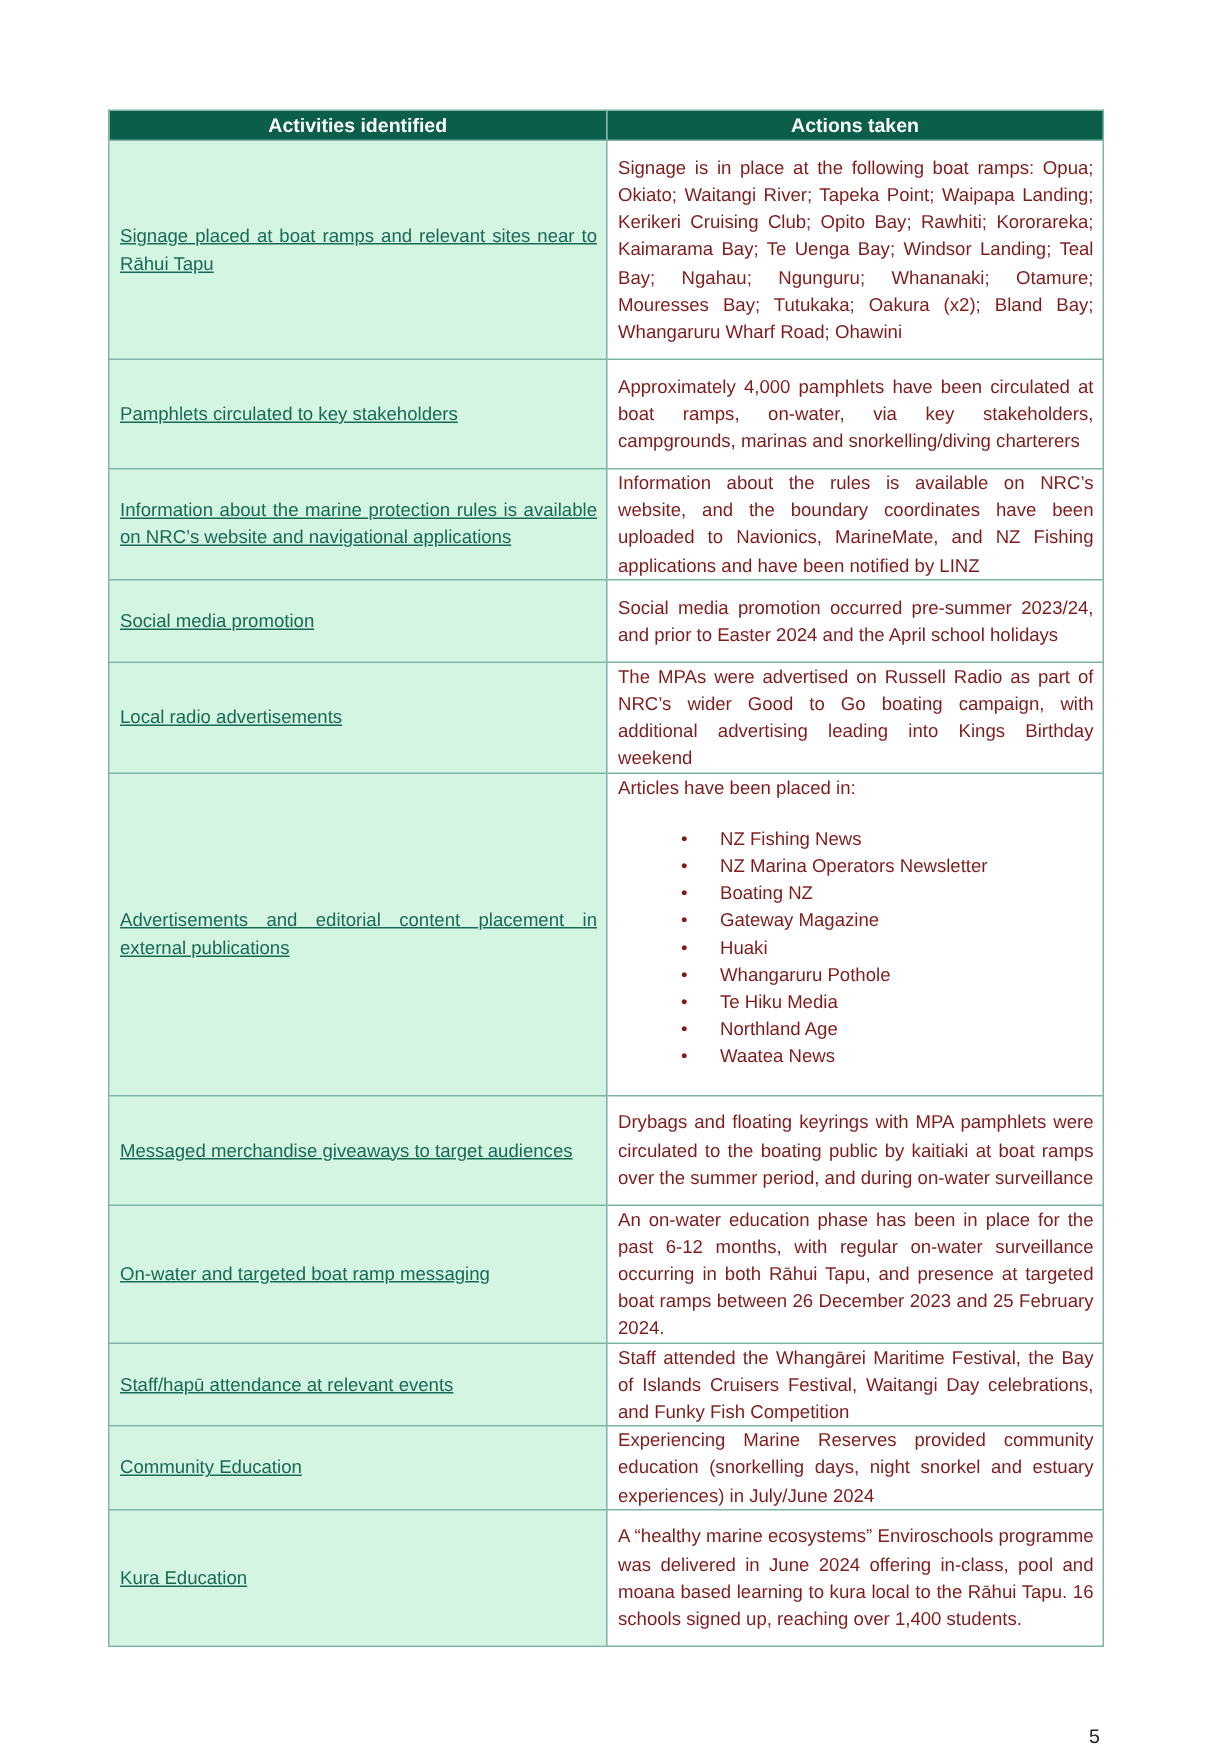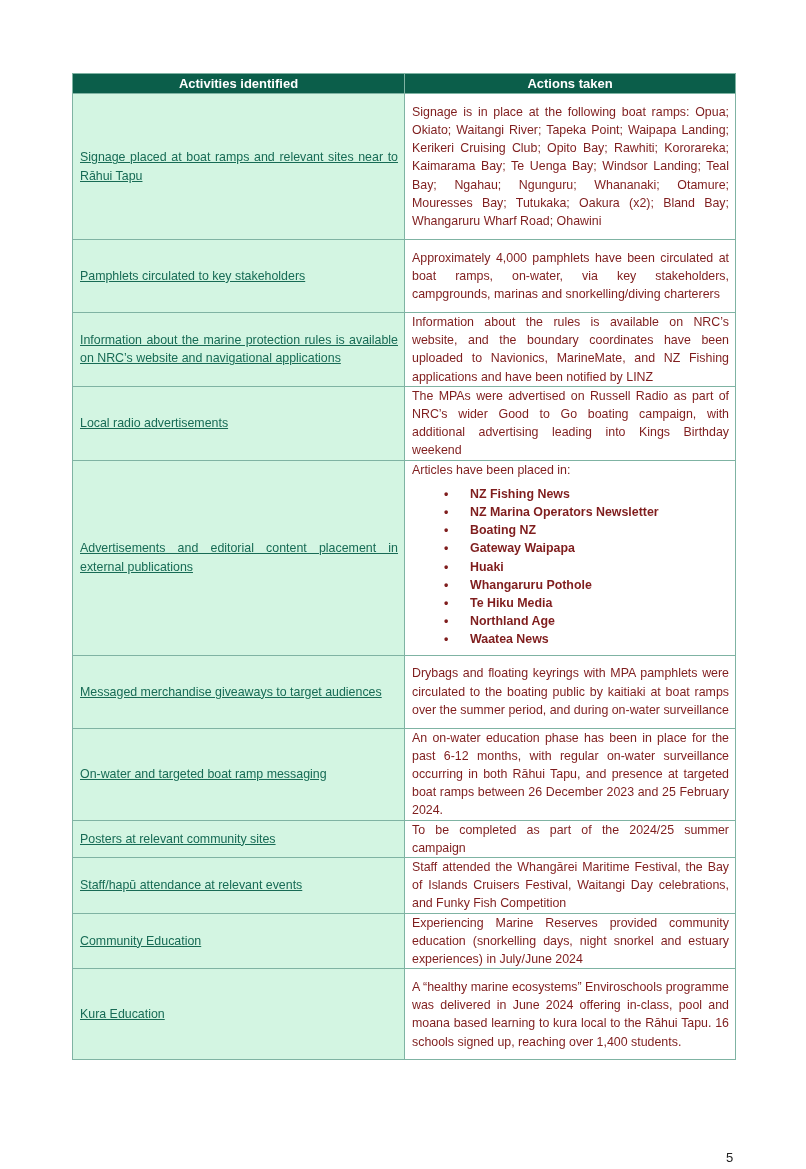--- a/index.html
+++ b/index.html
@@ -53,24 +53,23 @@
     table.activities td.act {
       background: #d3f5e2;
       color: #176b55;
       vertical-align: middle;
       text-decoration: underline;
     }
     table.activities td.act span {
       display: block;
     }
     ul.pubs {
-      margin: 6px;
+      margin: 16px;
       padding: 0 0 0 52px;
       list-style: none;
-      font-weight: bold;
     }
     ul.pubs li {
       position: relative;
       text-align: left;
     }
     ul.pubs li::before {
       content: "\2022";
       position: absolute;
       left: -26px;
       top: 0;
@@ -110,62 +109,62 @@
             <span>Pamphlets circulated to key stakeholders</span>
           </td>
         <td>Approximately 4,000 pamphlets have been circulated at boat ramps, on-water, via key stakeholders, campgrounds, marinas and snorkelling/diving charterers</td>
       </tr>
       <tr style="height:73px">
         <td class="act">
             <span>Information about the marine protection rules is available on NRC’s website and navigational applications</span>
           </td>
         <td>Information about the rules is available on NRC’s website, and the boundary coordinates have been uploaded to Navionics, MarineMate, and NZ Fishing applications and have been notified by LINZ</td>
       </tr>
+      <tr style="height:55px">
+        <td class="act">
+            <span>Social media promotion</span>
+          </td>
+        <td>Social media promotion occurred pre-summer 2023/24, and prior to Easter 2024 and the April school holidays</td>
+      </tr>
       <tr style="height:73px">
         <td class="act">
             <span>Local radio advertisements</span>
           </td>
         <td>The MPAs were advertised on Russell Radio as part of NRC’s wider Good to Go boating campaign, with additional advertising leading into Kings Birthday weekend</td>
       </tr>
       <tr style="height:187px">
         <td class="act">
             <span>Advertisements and editorial content placement in external publications</span>
           </td>
         <td>
           <div>Articles have been placed in:</div>
           <ul class="pubs">
             <li>NZ Fishing News</li>
             <li>NZ Marina Operators Newsletter</li>
             <li>Boating NZ</li>
-            <li>Gateway Waipapa</li>
+            <li>Gateway Magazine</li>
             <li>Huaki</li>
             <li>Whangaruru Pothole</li>
             <li>Te Hiku Media</li>
             <li>Northland Age</li>
             <li>Waatea News</li>
           </ul>
         </td>
       </tr>
       <tr style="height:73px">
         <td class="act">
             <span>Messaged merchandise giveaways to target audiences</span>
           </td>
         <td>Drybags and floating keyrings with MPA pamphlets were circulated to the boating public by kaitiaki at boat ramps over the summer period, and during on-water surveillance</td>
       </tr>
       <tr style="height:92px">
         <td class="act">
             <span>On-water and targeted boat ramp messaging</span>
           </td>
         <td>An on-water education phase has been in place for the past 6-12 months, with regular on-water surveillance occurring in both Rāhui Tapu, and presence at targeted boat ramps between 26 December 2023 and 25 February 2024.</td>
-      </tr>
-      <tr style="height:37px">
-        <td class="act">
-            <span>Posters at relevant community sites</span>
-          </td>
-        <td>To be completed as part of the 2024/25 summer campaign</td>
       </tr>
       <tr style="height:55px">
         <td class="act">
             <span>Staff/hapū attendance at relevant events</span>
           </td>
         <td>Staff attended the Whangārei Maritime Festival, the Bay of Islands Cruisers Festival, Waitangi Day celebrations, and Funky Fish Competition</td>
       </tr>
       <tr style="height:55px">
         <td class="act">
             <span>Community Education</span>

